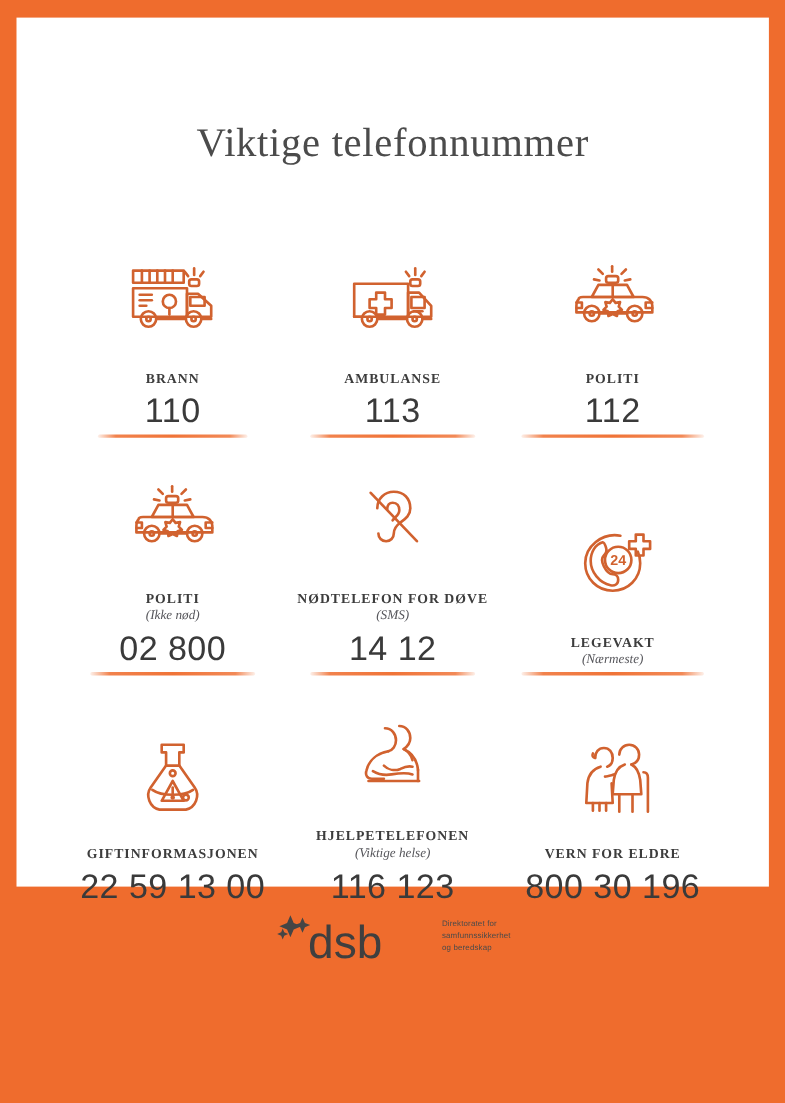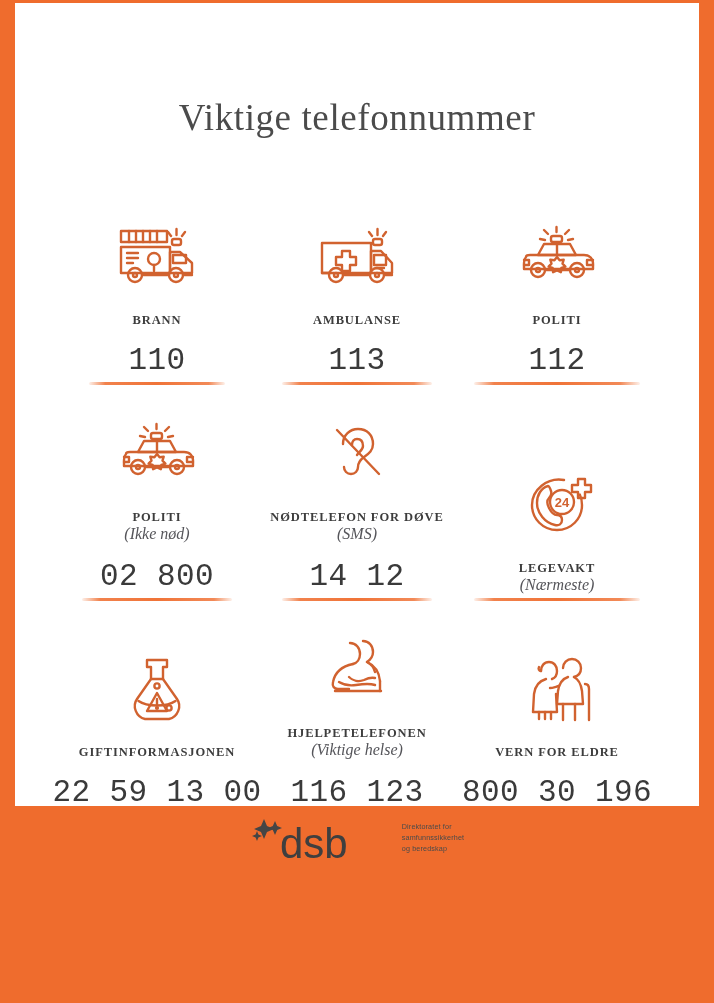--- a/index.html
+++ b/index.html
@@ -14,21 +14,21 @@
     font-family: "Liberation Sans", sans-serif;
     overflow: hidden;
   }
   #poster {
     position: absolute;
     left: 0; top: 0;
     width: 714px;
     height: 821px;
     background: #ef6c2d;
     box-sizing: border-box;
-    padding: 3px 15px 15px 15px;
+    padding: 16px 15px 15px 15px;
   }
   #sheet {
     position: relative;
     width: 100%;
     height: 100%;
     background: #ffffff;
     box-sizing: border-box;
     display: flex;
     flex-direction: column;
     align-items: center;
@@ -62,53 +62,53 @@
     width: 200px;
     display: flex;
     flex-direction: column;
     align-items: center;
     justify-content: flex-end;
     height: 100%;
   }
   .icon-wrap {
     height: 84px;
     display: flex;
-    align-items: center;
+    align-items: flex-start;
     justify-content: center;
     margin-bottom: 13px;
   }
   .icon-wrap svg {
     display: block;
   }
   .label {
     font-family: "Liberation Serif", serif;
     font-weight: bold;
     font-size: 12.5px;
     letter-spacing: 0.9px;
     color: #3d3d3d;
     text-align: center;
     line-height: 1.15;
     white-space: nowrap;
   }
   .sublabel {
     font-family: "Liberation Serif", serif;
     font-style: italic;
-    font-size: 16px;
+    font-size: 12px;
     color: #55555a;
     text-align: center;
     margin-top: 1px;
     white-space: nowrap;
   }
   .number {
-    font-family: Liberation Mono, monospace;
+    font-family: Liberation Sans, sans-serif;
     font-weight: 400;
     font-size: 31px;
     color: #3a3a3a;
     letter-spacing: 0.4px;
-    margin-top: 18px;
+    margin-top: 7px;
     line-height: 1.05;
     white-space: nowrap;
   }
   .rule {
     height: 3px;
     margin-top: 4px;
     border-radius: 2px;
     background: linear-gradient(to right,
        rgba(239,108,45,0.10) 0%,
        rgba(239,108,45,0.85) 12%,

